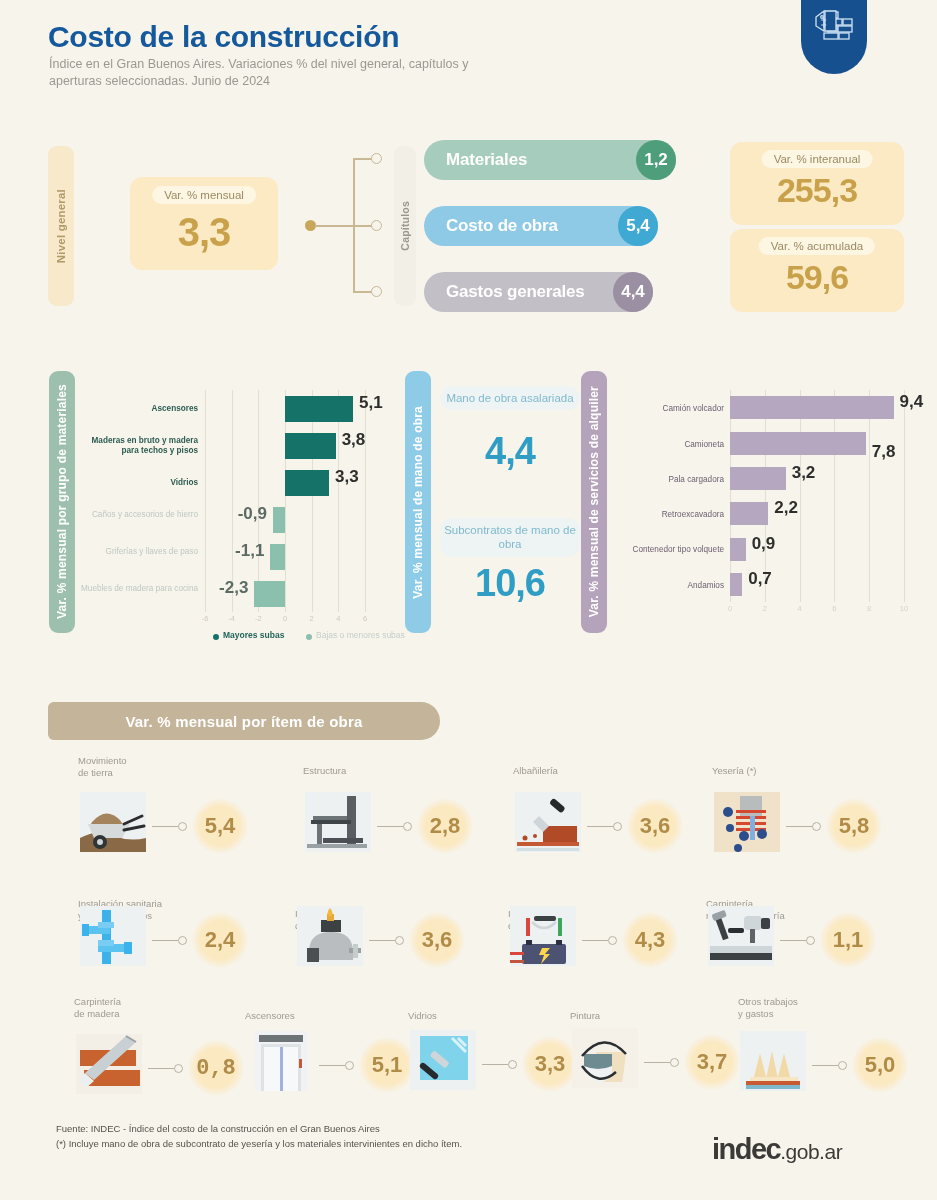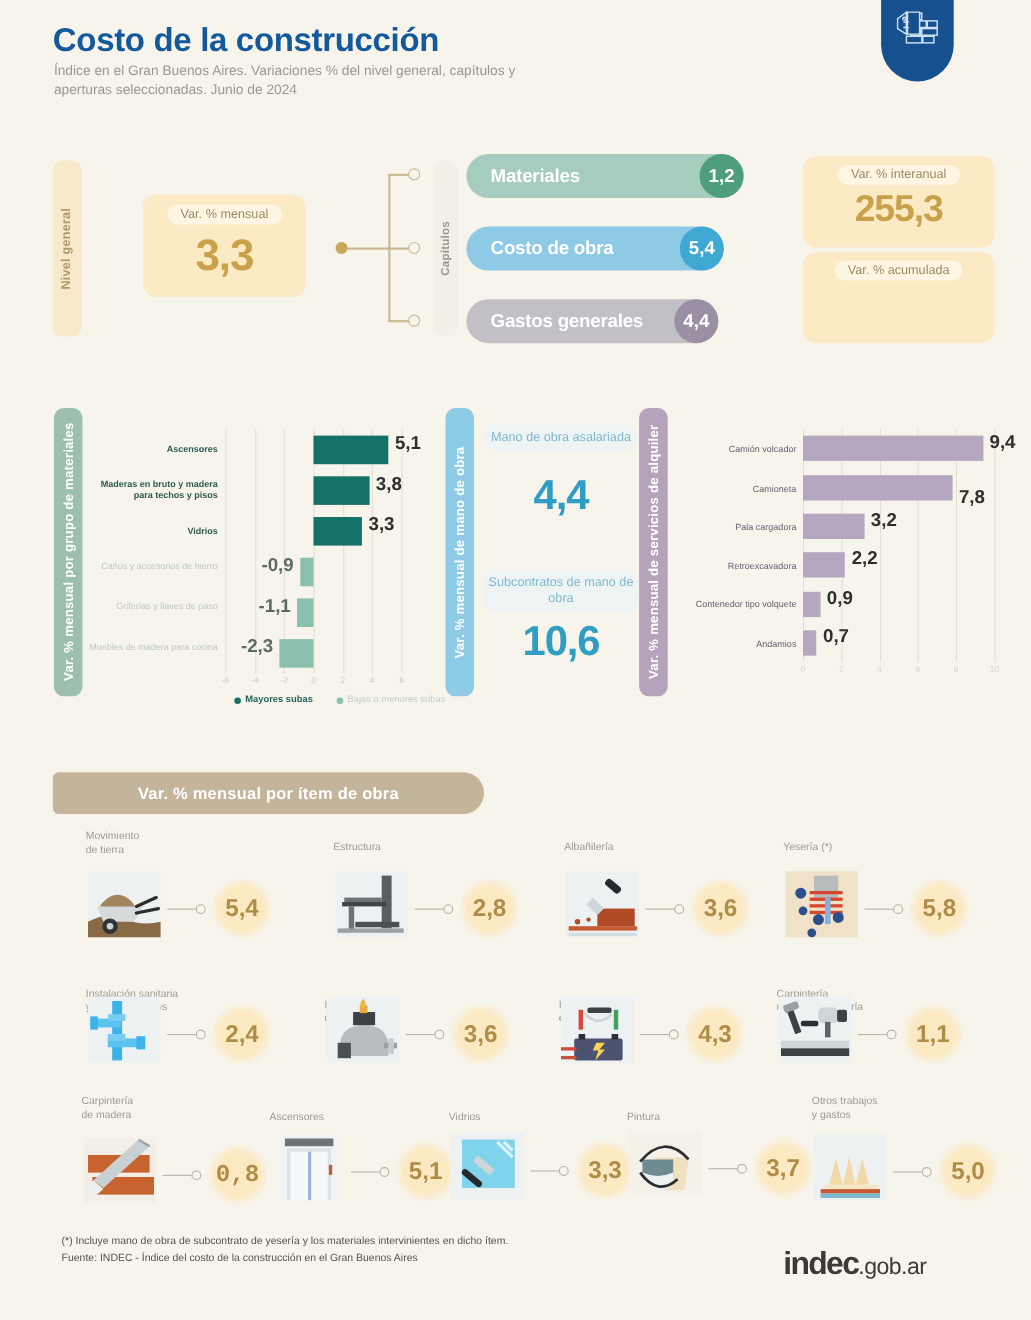--- a/index.html
+++ b/index.html
@@ -253,20 +253,21 @@
     <div class="cb-label">Gastos generales</div>
     <div class="chapcircle">4,4</div>
   </div>
 
   <div class="card-right cr1">
     <div class="pill-label">Var. % interanual</div>
     <div class="bignum">255,3</div>
   </div>
   <div class="card-right cr2">
     <div class="pill-label">Var. % acumulada</div>
+    <div class="bignum">59,6</div>
   </div>
 
   <div class="tab-tall tab-mat">
     <span>Var. % mensual por grupo de materiales</span>
   </div>
   <div class="tab-tall tab-mano">
     <span>Var. % mensual de mano de obra</span>
   </div>
   <div class="tab-tall tab-alq">
     <span>Var. % mensual de servicios de alquiler</span>
@@ -610,20 +611,20 @@
             <rect x="8" y="56" width="54" height="4" fill="#c85a33"></rect>
             <rect x="8" y="60" width="54" height="4" fill="#7fb7cc"></rect>
           </svg></div>
         <div class="item-leader" style="left: 812px; top: 1065px; width: 26px;"></div>
         <div class="item-ring" style="left: 838px; top: 1061px;"></div>
         <div class="item-blob blob-soft" style="left: 852px; top: 1037px;">5,0</div>
       </div>
     </div>
 
   <div class="footer-note">
+    <div>Fuente: INDEC - Índice del costo de la construcción en el Gran Buenos Aires</div>
     <div>(*) Incluye mano de obra de subcontrato de yesería y los materiales intervinientes en dicho ítem.</div>
-    <div>Fuente: INDEC - Índice del costo de la construcción en el Gran Buenos Aires</div>
   </div>
   <div class="indec-logo">
     <span class="l1">indec</span><span class="l2">.gob.ar</span>
   </div>
 
 </div>
 
 </body></html>

